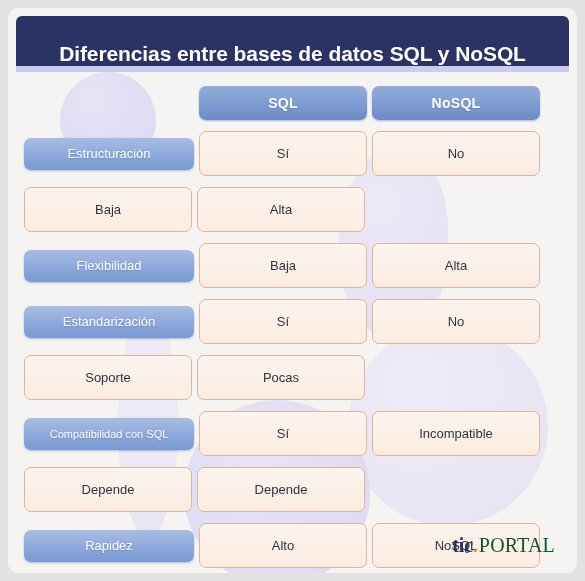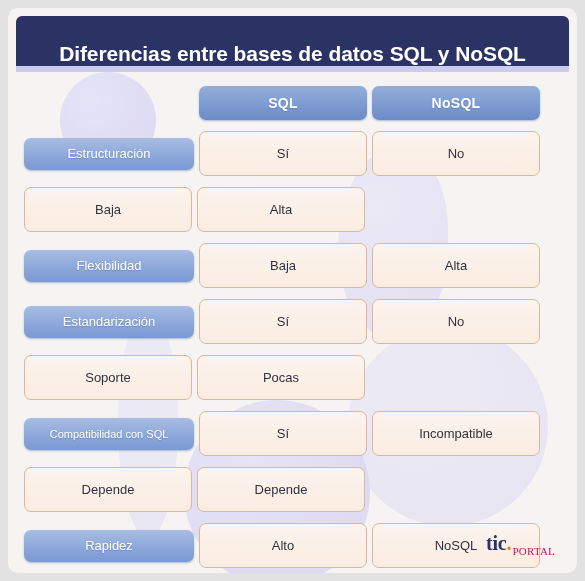--- a/index.html
+++ b/index.html
@@ -149,25 +149,24 @@
     font-weight: bold;
     color: #2b3264;
     letter-spacing: -0.2px;
   }
   .logo-dot {
     font-size: 20px;
     font-weight: bold;
     color: #e8821e;
   }
   .logo-portal {
-    font-size: 11px;
-    color: #be185d;
+    font-size: 20px;
+    color: #14532d;
     letter-spacing: .2px;
     margin-left: 1px;
-    margin-top: 13px;
   }
 </style>
 </head>
 <body>
 
 <div id="infographic">
 
   <div class="bg-layer">
     <div class="blob blob-a"></div>
     <div class="blob blob-b"></div>

